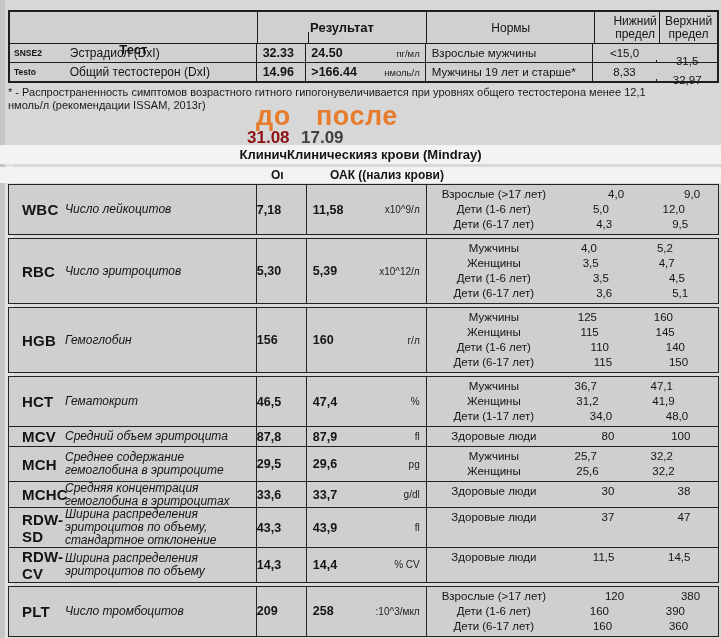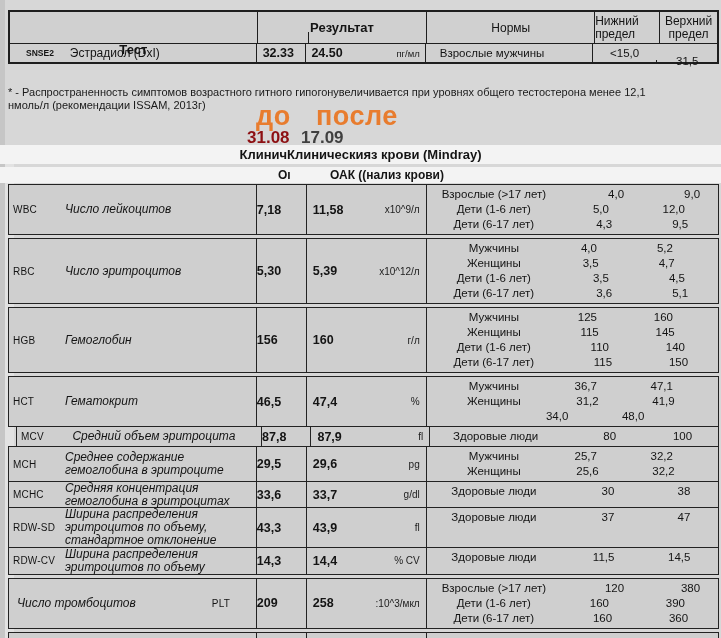--- a/index.html
+++ b/index.html
@@ -14,67 +14,67 @@
   .hormone-table { position:absolute; left:8px; top:10px; width:711px; border:2px solid #1e1e1e; background:#d0d0d0; }
   .h-row { display:flex; align-items:stretch; }
   .h-row + .h-row { border-top:1.5px solid #1e1e1e; }
   .h-head { height:31px; }
   .h-data { height:19px; }
   .hc { display:flex; align-items:center; }
   .hc-test { width:247px; justify-content:center; font-weight:bold; font-size:13px;margin-top:37px; }
   .hc-result { width:170px; justify-content:center; font-weight:bold; font-size:13px; border-left:1.5px solid #1e1e1e; position:relative; }
   .hc-result .stub { position:absolute; left:50px; bottom:0; width:1.5px; height:11px; background:#1e1e1e; }
   .hc-norms { width:168px; justify-content:center; font-size:12px; border-left:1.5px solid #1e1e1e; }
-  .hc-lower { width:65px; justify-content:center; font-size:12px; line-height:13px; border-left:1.5px solid #1e1e1e; }
+  .hc-lower { width:65px; justify-content:center; text-align:center; font-size:12px; line-height:13px; border-left:1.5px solid #1e1e1e;padding-left:16px; }
   .hc-upper { width:58px; justify-content:center; text-align:center; font-size:12px; line-height:13px; border-left:1.5px solid #1e1e1e; }
-  .hd-code { width:46px; font-weight:bold; font-size:8.5px; padding-left:16px; }
+  .hd-code { width:46px; font-weight:bold; font-size:8.5px; padding-left:4px; }
   .hd-name { width:201px; font-size:12px; padding-left:14px; }
   .hd-before { width:50px; font-weight:bold; font-size:12.5px; padding-left:6px; border-left:1.5px solid #1e1e1e; }
   .hd-after { width:120px; font-weight:bold; font-size:12.5px; padding:0 5px; border-left:1.5px solid #1e1e1e; display:flex; justify-content:space-between; align-items:center; }
   .hd-after .unit { font-weight:normal; font-size:9.5px; color:#222; }
-  .hd-norm { width:168px; font-size:11.5px; padding-left:14px; border-left:1.5px solid #1e1e1e; }
+  .hd-norm { width:168px; font-size:11.5px; padding-left:6px; border-left:1.5px solid #1e1e1e; }
   .hd-low { width:65px; justify-content:center; font-size:11.5px; border-left:1.5px solid #1e1e1e; }
   .hd-up { width:61px; justify-content:center; font-size:11.5px; border-left:1.5px solid #1e1e1e;margin-top:16px; }
 
   
   .footnote { position:absolute; left:8px; top:86px; width:708px; font-size:11px; line-height:13px; color:#1a1a1a; }
 
   
   .anno-label { position:absolute; top:101px; font-weight:bold; font-size:27px; letter-spacing:0.5px; }
   .anno-before-label { left:256px; }
   .anno-after-label  { left:316px; }
   .anno-date { position:absolute; top:128px; font-weight:bold; font-size:17px; }
   .anno-before-date { left:247px; }
   .anno-after-date  { left:301px; }
 
   
   .strip { position:absolute; left:0; width:721px; background:#f3f3f3; }
   .strip1 { top:145px; height:19px; display:flex; align-items:center; justify-content:center; font-weight:bold; font-size:13px; }
   .strip2 { top:167px; height:16px; font-weight:bold; font-size:12px; }
-  .strip2 .sub-left { position:absolute; left:278px; top:1px; }
+  .strip2 .sub-left { position:absolute; left:271px; top:1px; }
   .strip2 .sub-main { position:absolute; left:330px; top:1px; }
 
   
   .cbc-table { position:absolute; left:8px; top:184px; width:711px; }
   .cbc-row { display:flex; align-items:stretch; background:#cfcfcf; border:1.5px solid #232323; }
   .cbc-row.joined { margin-top:-1.5px; }
   .cbc-row.gapped { margin-top:3px; }
   .cell { display:flex; }
-  .c-code { width:48px; align-items:center; font-weight:normal; font-size:10px; padding-left:4px; letter-spacing:0.2px; }
+  .c-code { width:48px; align-items:center; font-weight:bold; font-size:15px; padding-left:13px; letter-spacing:0.2px; }
   .c-name { width:199px; align-items:center; font-style:italic; font-size:12px; line-height:13px; padding-left:8px; white-space:pre-line; }
   .c-before { width:50px; align-items:center; font-weight:bold; font-size:12.5px; border-left:1.5px solid #232323; }
   .c-after { width:120px; align-items:center; justify-content:space-between; font-weight:bold; font-size:12.5px; padding:0 6px; border-left:1.5px solid #232323; }
   .c-after .unit { font-weight:normal; font-size:10px; color:#1d1d1d; }
   .c-norms { width:292.5px; flex-direction:column; justify-content:flex-start; padding:2px 0; border-left:1.5px solid #232323;align-items:center; }
   .norm-line { display:flex; align-items:center; font-size:11.5px; line-height:15px; }
   .nl-label { flex:1; padding-left:7px; }
   .nl-low { width:78px; text-align:right; }
   .nl-high { width:86px; text-align:right; padding-right:10px; }
   .cbc-row.partial { height:14px; }
-  .mh22 { min-height:22px;margin-left:8px; }
+  .mh22 { min-height:22px; }
 </style>
 </head>
 <body>
 
 <div class="page">
   <div class="edge-strip"></div>
   <div class="margin-strip"></div>
 
   <div class="hormone-table">
     <div class="h-row h-head">
@@ -94,20 +94,32 @@
       <div class="hc hd-before">32.33</div>
       <div class="hc hd-after">
         <span>24.50</span>
         <span class="unit">пг/мл</span>
       </div>
       <div class="hc hd-norm">Взрослые мужчины</div>
       <div class="hc hd-low">&lt;15,0</div>
       <div class="hc hd-up">31,5</div>
     </div>
 
+    <div class="h-row h-data">
+      <div class="hc hd-code">Testo</div>
+      <div class="hc hd-name">Общий тестостерон (DxI)</div>
+      <div class="hc hd-before">14.96</div>
+      <div class="hc hd-after">
+        <span>&gt;166.44</span>
+        <span class="unit">нмоль/л</span>
+      </div>
+      <div class="hc hd-norm">Мужчины 19 лет и старше*</div>
+      <div class="hc hd-low">8,33</div>
+      <div class="hc hd-up">32,97</div>
+    </div>
   </div>
 
   <div class="footnote">
     <div>* - Распространенность симптомов возрастного гитного гипогонувеличивается при уровнях общего тестостерона менее 12,1</div>
     <div>нмоль/л (рекомендации ISSAM,  2013г)</div>
   </div>
 
   <div class="anno-label anno-before-label" style="color: rgb(232, 124, 46);">до</div>
   <div class="anno-label anno-after-label" style="color: rgb(232, 124, 46);">после</div>
   <div class="anno-date anno-before-date" style="color: rgb(141, 16, 19);">31.08</div>
@@ -234,20 +246,21 @@
     <span class="nl-high">47,1</span>
   </div>
 
   <div class="norm-line">
     <span class="nl-label">Женщины</span>
     <span class="nl-low">31,2</span>
     <span class="nl-high">41,9</span>
   </div>
 
   <div class="norm-line">
+    <span class="nl-label">Дети (1-17 лет)</span>
     <span class="nl-low">34,0</span>
     <span class="nl-high">48,0</span>
   </div>
 </div>
   </div>
 
   <div class="cbc-row joined mh22">
     <div class="cell c-code">MCV</div>
     <div class="cell c-name">Средний объем эритроцита</div>
     <div class="cell c-before">87,8</div>
@@ -337,22 +350,22 @@
     <div class="cell c-norms">
   <div class="norm-line">
     <span class="nl-label">Здоровые люди</span>
     <span class="nl-low">11,5</span>
     <span class="nl-high">14,5</span>
   </div>
 </div>
   </div>
 
   <div class="cbc-row gapped">
+    <div class="cell c-code">PLT</div>
     <div class="cell c-name">Число тромбоцитов</div>
-    <div class="cell c-code">PLT</div>
     <div class="cell c-before">209</div>
     <div class="cell c-after">
       <span>258</span>
       <span class="unit">:10^3/мкл</span>
     </div>
     <div class="cell c-norms">
   <div class="norm-line">
     <span class="nl-label">Взрослые (&gt;17 лет)</span>
     <span class="nl-low">120</span>
     <span class="nl-high">380</span>

